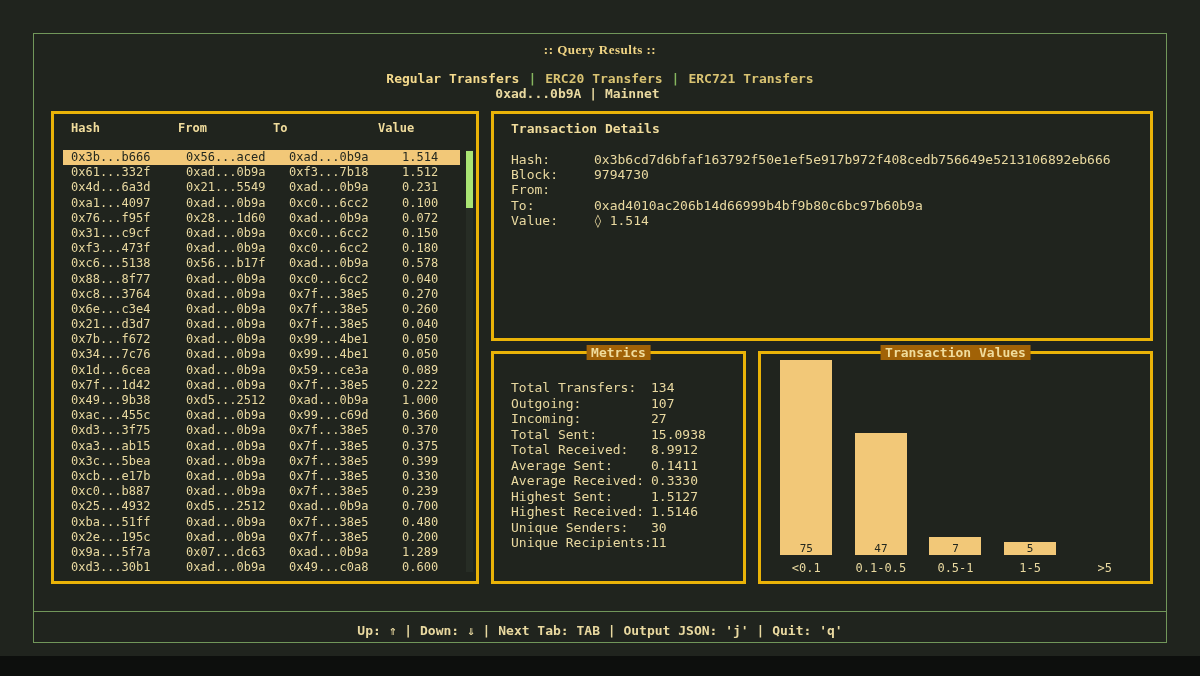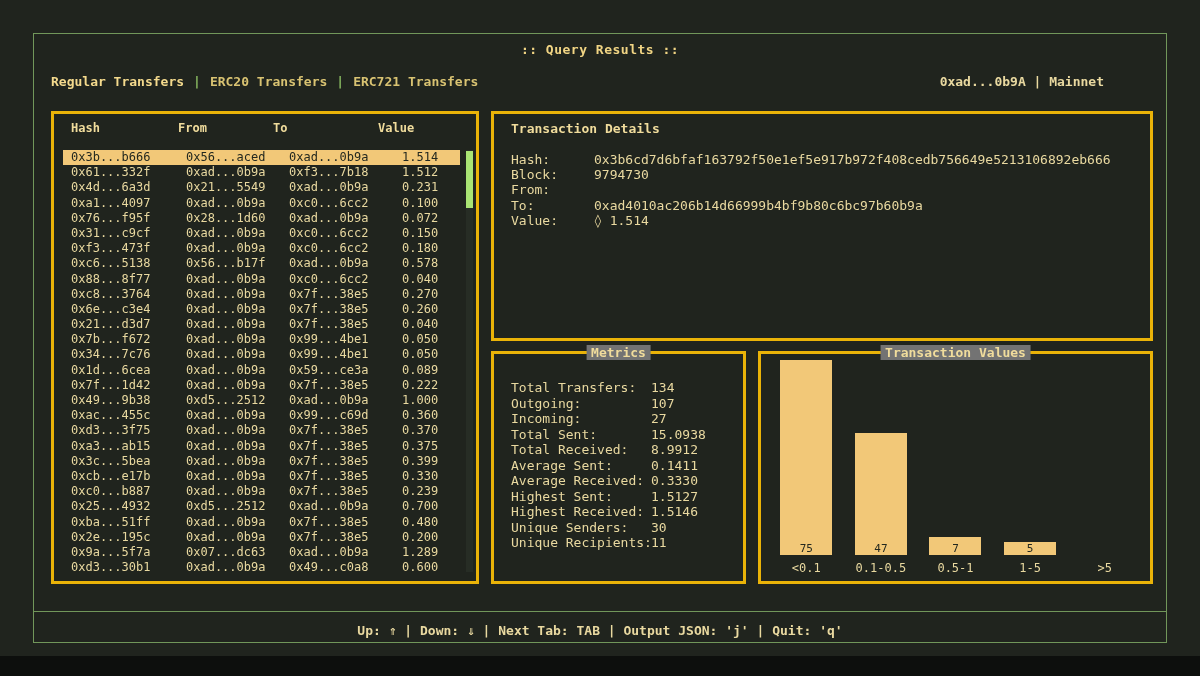--- a/index.html
+++ b/index.html
@@ -7,23 +7,23 @@
   body {
     background:#20241e;
     font-family:"DejaVu Sans Mono", monospace;
     color:#e9d9a0;
     overflow:hidden;
   }
   .screen { position:relative; width:1200px; height:676px; background:#20241e; }
   .bottom-strip { position:absolute; left:0; bottom:0; width:100%; height:20px; background:#0d0f0d; }
 
   .outer-box { position:absolute; left:33px; top:33px; width:1134px; height:610px; border:1px solid #71975a; }
-  .app-title { position:absolute; top:8px; left:0; width:100%; text-align:center; font-weight:bold; font-size:13px; color:#f1d584; letter-spacing:0.5px; }
-
-  .topbar { position:absolute; top:37px; left:17px; right:17px; height:20px; display:flex; justify-content:space-between; align-items:center; }
+  .app-title { position:absolute; top:8px; left:0; width:100%; text-align:center; font-weight:bold; font-size:13px; color:#f1d584; letter-spacing:0.5px;font-family:Liberation Serif, serif; }
+
+  .topbar { position:absolute; top:37px; left:17px; right:17px; height:20px; display:flex; justify-content:space-between; align-items:center;flex-direction:column; }
   .tabs { font-size:13px; font-weight:bold; white-space:nowrap; }
   .tab { color:#d9c372; cursor:pointer; }
   .tab.active { color:#f4da8d; }
   .sep { color:#86b65f; margin:0 9px; font-weight:bold; }
   .account { font-size:13px; color:#e9d9a0; padding-right:45px; font-weight:bold; white-space:nowrap; }
 
   .panel { position:absolute; border:3px solid #eab308; }
   .table-panel  { left:17px;  top:77px;  width:428px; height:473px; }
   .details-panel{ left:457px; top:77px;  width:662px; height:230px; }
   .metrics-panel{ left:457px; top:317px; width:255px; height:233px; }
@@ -40,21 +40,21 @@
   .thumb { width:100%; height:57px; margin-top:1px; background:#a9e473; }
 
   
   .panel-title-inline { margin:7px 0 0 17px; font-weight:bold; font-size:13px; color:#f0dc9c; }
   .fields { margin:16px 0 0 17px; font-size:13px; }
   .field { display:flex; height:15.2px; line-height:15.2px; white-space:nowrap; }
   .flabel { width:83px; }
   .fvalue { white-space:pre; }
 
   
-  .panel-title-border { position:absolute; top:-9px; left:50%; transform:translateX(-50%); background:#737373; padding:0 5px; font-size:13px; font-weight:bold; color:#f0dc9c; white-space:nowrap; }
+  .panel-title-border { position:absolute; top:-9px; left:50%; transform:translateX(-50%); background:#a16207; padding:0 5px; font-size:13px; font-weight:bold; color:#f0dc9c; white-space:nowrap; }
   .metrics-list { margin:26px 0 0 17px; font-size:13px; }
   .mrow { display:flex; height:15.5px; line-height:15.5px; white-space:nowrap; }
   .mlabel { width:140px; }
 
   
   .chart-area { position:absolute; left:8px; right:8px; bottom:26px; height:195px; display:flex; align-items:flex-end; }
   .slot { flex:1; height:100%; display:flex; justify-content:center; align-items:flex-end; }
   .bar { width:52px; background:#f2c878; position:relative; }
   .bval { position:absolute; bottom:0; left:0; width:100%; text-align:center; font-size:11px; line-height:13px; color:#23281f; }
   .chart-xlabels { position:absolute; left:8px; right:8px; bottom:6px; display:flex; }

